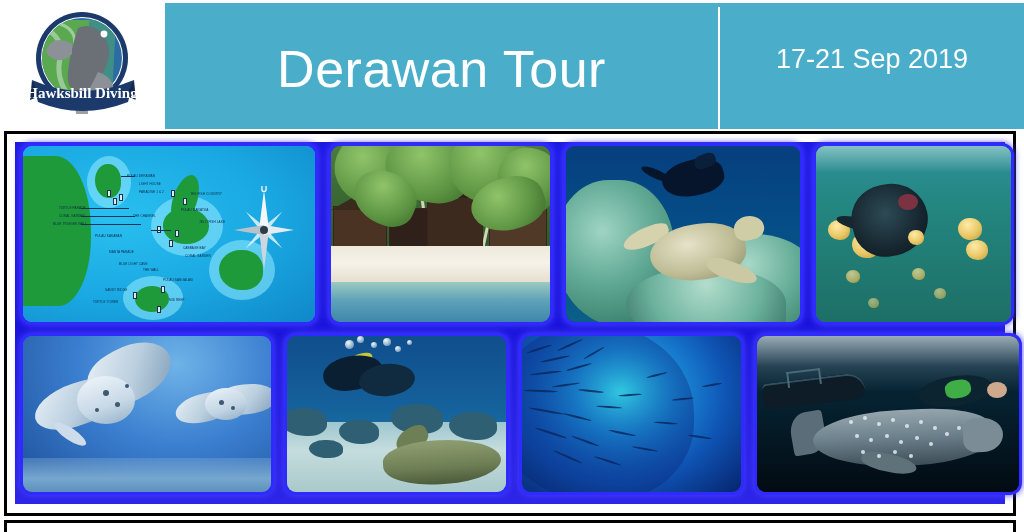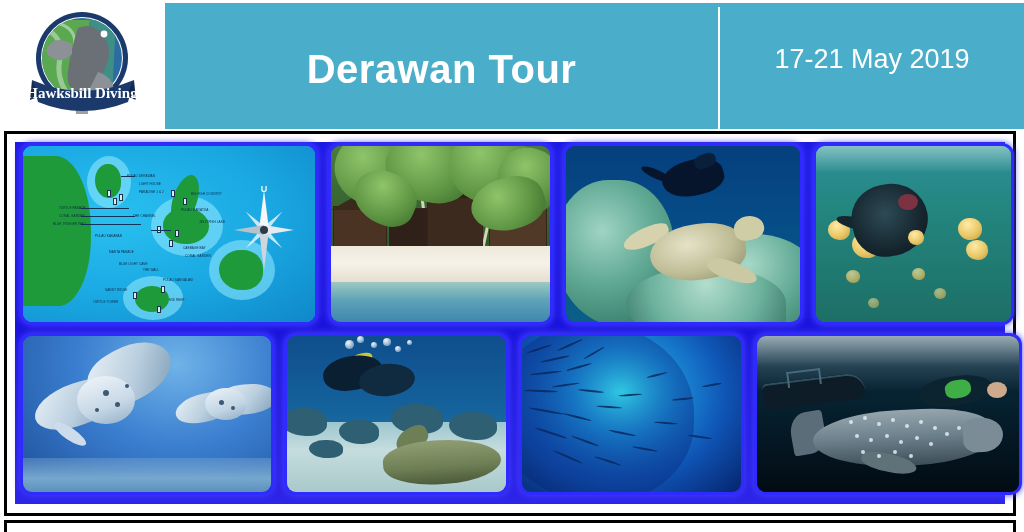--- a/index.html
+++ b/index.html
@@ -14,21 +14,21 @@
   
   .header { position:absolute; left:0; top:0; width:1024px; height:130px; }
   .logo-zone { position:absolute; left:0; top:0; width:165px; height:130px; background:#fff;
                display:flex; align-items:center; justify-content:center; }
   .logo { width:125px; height:118px; position:relative; }
 
   .header-bar { position:absolute; left:165px; top:3px; width:859px; height:126px;
                 background:#4aaeca; display:flex; }
   .title-block { flex:0 0 553px; position:relative; display:flex; flex-direction:column;
                  align-items:center; justify-content:center; padding-top:6px; }
-  .title { color:#ffffff; font-size:40px; font-weight:bold; letter-spacing:0.5px;
+  .title { color:#ffffff; font-size:52px; font-weight:normal; letter-spacing:0.5px;
            line-height:1.05; white-space:nowrap; }
   .subtitle { color:#f2fbfd; font-size:23px; font-weight:normal; margin-top:14px; white-space:nowrap; }
   .hdr-divider { flex:0 0 2px; background:#ffffff; margin:4px 0 0 0; height:122px; }
   .date-block { flex:1; display:flex; align-items:center; justify-content:center; padding-bottom:14px; }
   .date-text { color:#ffffff; font-size:27px; white-space:nowrap; }
 
   
   .frame { position:absolute; left:4px; top:131px; width:1012px; height:385px;
            border:3px solid #000; background:#ffffff; }
   .photo-band { position:absolute; left:8px; top:8px; width:990px; height:362px;
@@ -294,21 +294,21 @@
         </svg>
       </div>
     </div>
 
     <div class="header-bar">
       <div class="title-block">
         <div class="title">Derawan Tour</div>
       </div>
       <div class="hdr-divider"></div>
       <div class="date-block">
-        <div class="date-text">17-21 May 2019</div>
+        <div class="date-text">17-21 Sep 2019</div>
       </div>
     </div>
   </div>
 
   <div class="frame">
     <div class="photo-band">
 
       <div class="row row-top">
 
         <div class="photo p-map">

